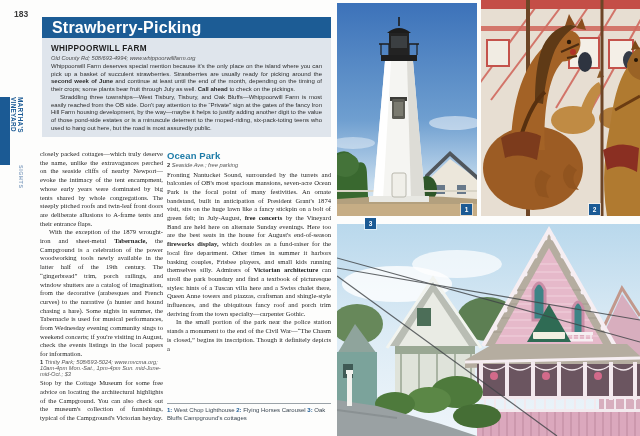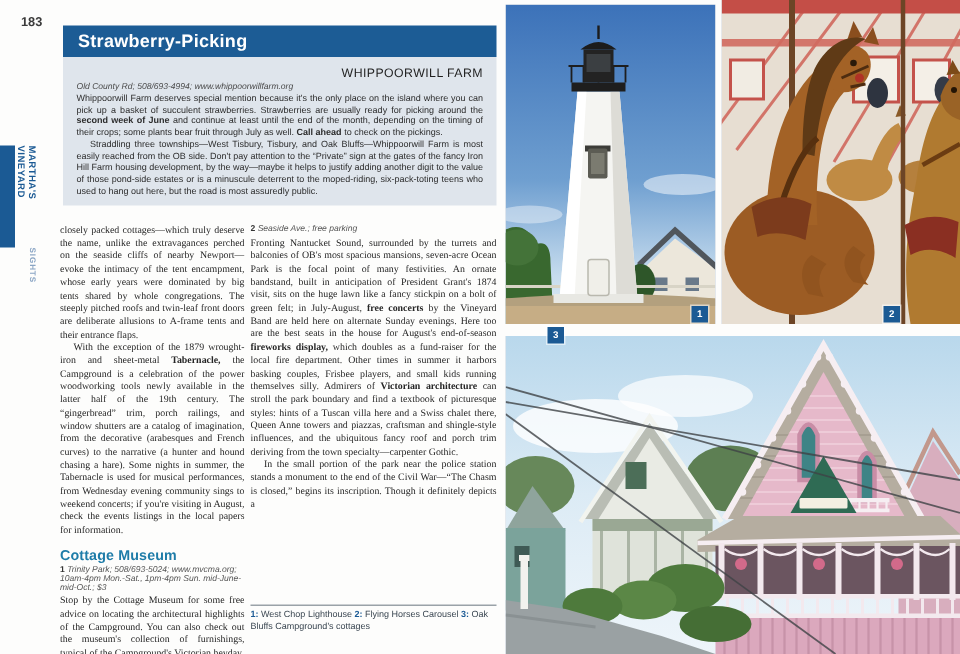--- a/index.html
+++ b/index.html
@@ -11,24 +11,24 @@
 
   .page-number { position:absolute; left:14px; top:9px; font-size:8.5px; font-weight:bold; color:#3b3b3b; }
 
   .margin-tab-rect { position:absolute; left:0; top:97px; width:10px; height:68px; background:#1b5a94; }
   .margin-tab-labels { position:absolute; left:10px; top:97px; height:92px; writing-mode:vertical-rl; display:flex; }
   .margin-tab-labels span { display:inline-block; }
   .tab-region { font-size:6.4px; font-weight:bold; color:#1b5a94; letter-spacing:0.3px; }
   .tab-section { font-size:5.4px; font-weight:bold; color:#8aa5c4; letter-spacing:0.6px; margin-top:1px; }
 
   .feature-title-bar { position:absolute; left:42px; top:17px; width:289px; height:21px; background:#1c5c95;
-    color:#ffffff; font-size:12px; font-weight:bold; line-height:21px; padding-left:10px; letter-spacing:0.2px; }
+    color:#ffffff; font-size:16px; font-weight:bold; line-height:21px; padding-left:10px; letter-spacing:0.2px; }
   .feature-box { position:absolute; left:42px; top:38px; width:289px; max-height:110px; overflow:hidden;
     background:#dfe5ec; padding:6px 9px 5px 9px; }
-  .farm-name { font-size:8.2px; font-weight:normal; color:#1f1f1f; letter-spacing:0.3px;text-align:right; }
+  .farm-name { font-size:8.2px; font-weight:bold; color:#1f1f1f; letter-spacing:0.3px; }
   .farm-address { font-size:5.7px; font-style:italic; color:#4a4a4a; margin:1.5px 0 2.5px 0; }
   .box-para { font-size:6px; line-height:7.7px; color:#2c2c2c; text-align:justify; }
   .box-para.indent { text-indent:9px; }
 
   .body-col { position:absolute; top:150px; overflow:hidden; }
   .col-left { left:40px; width:123px; height:286px; }
   .col-mid  { left:167px; width:164px; height:250px; }
   .body-para { font-family:"Liberation Serif",serif; font-size:6.6px; line-height:8.7px;
     text-align:justify; color:#262626; }
   .body-para.indent { text-indent:9px; }
@@ -74,26 +74,26 @@
   <div class="feature-box">
     <div class="farm-name">WHIPPOORWILL FARM</div>
     <div class="farm-address">Old County Rd; 508/693-4994; www.whippoorwillfarm.org</div>
     <p class="box-para"><span>Whippoorwill Farm deserves special mention because it's the only place on the island where you can pick up a basket of succulent strawberries. Strawberries are usually ready for picking around the </span><span class="b">second week of June</span><span> and continue at least until the end of the month, depending on the timing of their crops; some plants bear fruit through July as well. </span><span class="b">Call ahead</span><span> to check on the pickings.</span></p>
     <p class="box-para indent"><span>Straddling three townships—West Tisbury, Tisbury, and Oak Bluffs—Whippoorwill Farm is most easily reached from the OB side. Don't pay attention to the “Private” sign at the gates of the fancy Iron Hill Farm housing development, by the way—maybe it helps to justify adding another digit to the value of those pond-side estates or is a minuscule deterrent to the moped-riding, six-pack-toting teens who used to hang out here, but the road is most assuredly public.</span></p>
   </div>
 
   <div class="body-col col-left">
     <p class="body-para">closely packed cottages—which truly deserve the name, unlike the extravagances perched on the seaside cliffs of nearby Newport—evoke the intimacy of the tent encampment, whose early years were dominated by big tents shared by whole congregations. The steeply pitched roofs and twin-leaf front doors are deliberate allusions to A-frame tents and their entrance flaps.</p>
     <p class="body-para indent"><span>With the exception of the 1879 wrought-iron and sheet-metal </span><span class="b">Tabernacle,</span><span> the Campground is a celebration of the power woodworking tools newly available in the latter half of the 19th century. The “gingerbread” trim, porch railings, and window shutters are a catalog of imagination, from the decorative (arabesques and French curves) to the narrative (a hunter and hound chasing a hare). Some nights in summer, the Tabernacle is used for musical performances, from Wednesday evening community sings to weekend concerts; if you're visiting in August, check the events listings in the local papers for information.</span></p>
-    <h3 class="sect-heading">Cottage Museum</h3>
     <div class="sect-address"><span class="map-num">1</span><span> Trinity Park; 508/693-5024; www.mvcma.org; 10am-4pm Mon.-Sat., 1pm-4pm Sun. mid-June-mid-Oct.; $3</span></div>
     <p class="body-para">Stop by the Cottage Museum for some free advice on locating the architectural highlights of the Campground. You can also check out the museum's collection of furnishings, typical of the Campground's Victorian heyday.</p>
   </div>
 
   <div class="body-col col-mid">
+    <h3 class="sect-heading first">Ocean Park</h3>
     <div class="sect-address"><span class="map-num">2</span><span> Seaside Ave.; free parking</span></div>
     <p class="body-para"><span>Fronting Nantucket Sound, surrounded by the turrets and balconies of OB's most spacious mansions, seven-acre Ocean Park is the focal point of many festivities. An ornate bandstand, built in anticipation of President Grant's 1874 visit, sits on the huge lawn like a fancy stickpin on a bolt of green felt; in July-August, </span><span class="b">free concerts</span><span> by the Vineyard Band are held here on alternate Sunday evenings. Here too are the best seats in the house for August's end-of-season </span><span class="b">fireworks display,</span><span> which doubles as a fund-raiser for the local fire department. Other times in summer it harbors basking couples, Frisbee players, and small kids running themselves silly. Admirers of </span><span class="b">Victorian architecture</span><span> can stroll the park boundary and find a textbook of picturesque styles: hints of a Tuscan villa here and a Swiss chalet there, Queen Anne towers and piazzas, craftsman and shingle-style influences, and the ubiquitous fancy roof and porch trim deriving from the town specialty—carpenter Gothic.</span></p>
     <p class="body-para indent">In the small portion of the park near the police station stands a monument to the end of the Civil War—“The Chasm is closed,” begins its inscription. Though it definitely depicts a</p>
   </div>
 
   <div class="photo-caption-block">
     <div class="caption-rule"></div>
     <div class="photo-caption"><span class="b">1: </span><span>West Chop Lighthouse </span><span class="b">2: </span><span>Flying Horses Carousel </span><span class="b">3: </span><span>Oak Bluffs Campground's cottages</span></div>
   </div>
 

